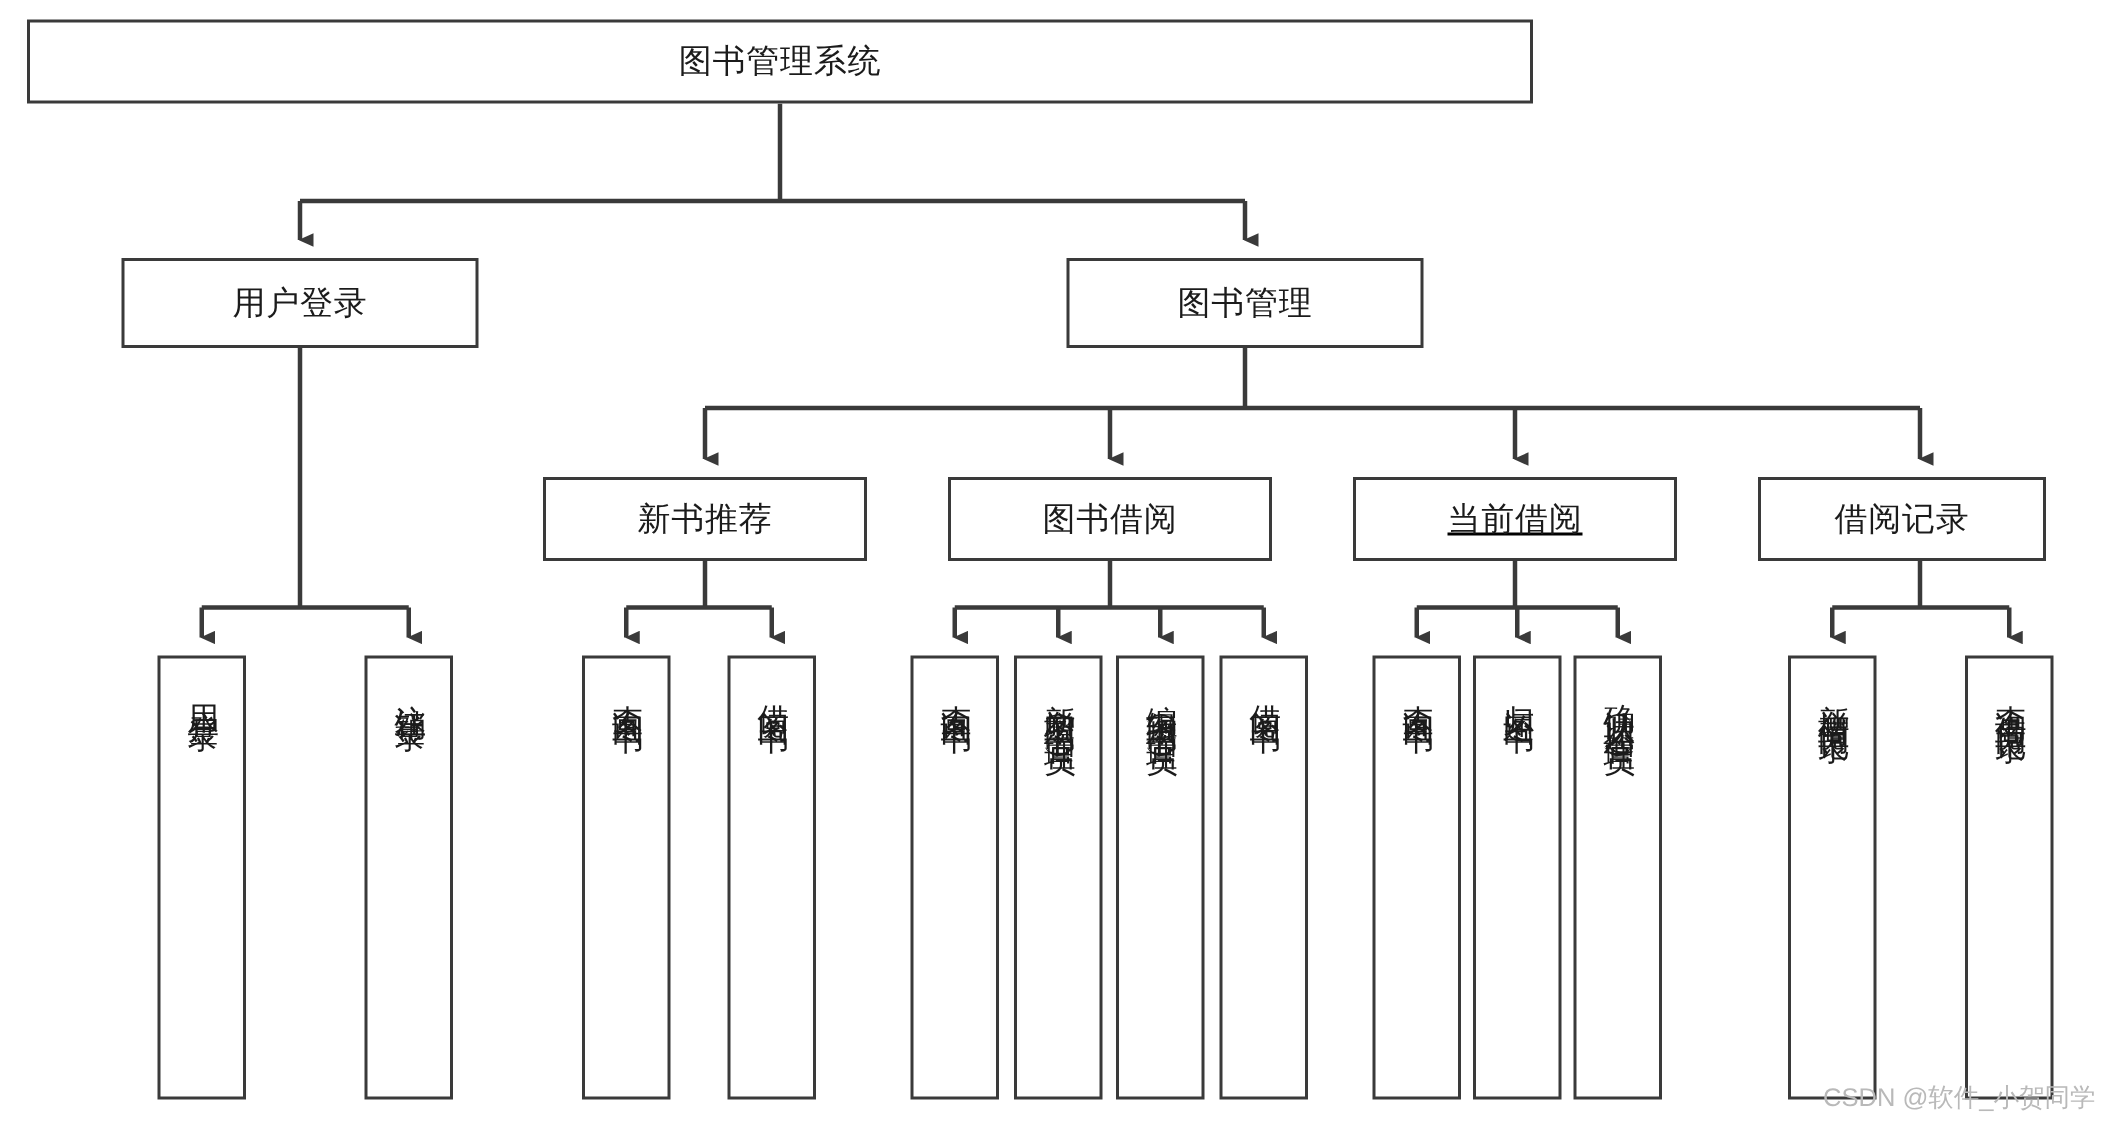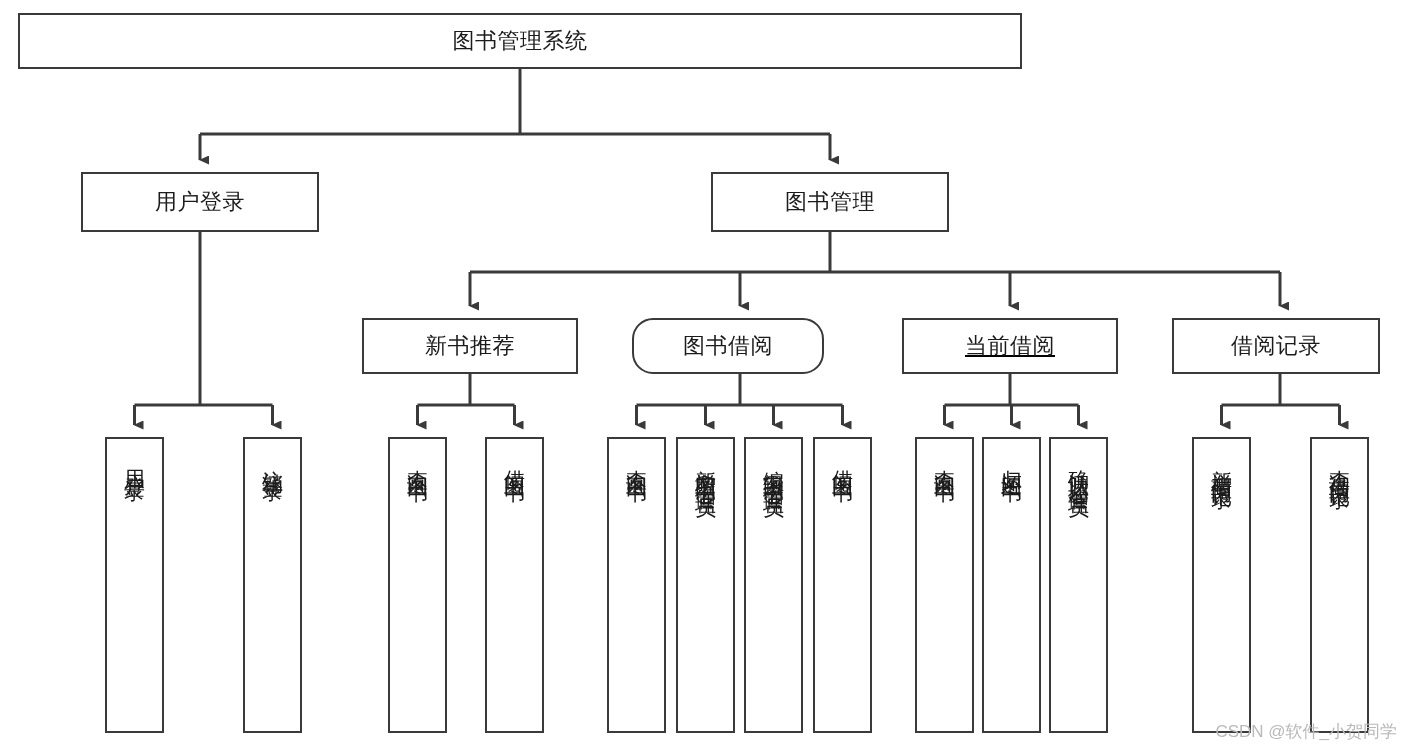--- a/index.html
+++ b/index.html
@@ -127,27 +127,27 @@
       </div>
       <div class="node-box horizontal" style="left: 81px; top: 172px; width: 238px; height: 60px;">
         <span class="node-label-h">用户登录</span>
       </div>
       <div class="node-box horizontal" style="left: 711px; top: 172px; width: 238px; height: 60px; justify-content: center;">
         <span class="node-label-h">图书管理</span>
       </div>
       <div class="node-box horizontal" style="left: 362px; top: 318px; width: 216px; height: 56px;">
         <span class="node-label-h">新书推荐</span>
       </div>
-      <div class="node-box horizontal" style="left: 632px; top: 318px; width: 192px; height: 56px; border-radius: 21px;">
+      <div class="node-box horizontal" style="left: 632px; top: 318px; width: 216px; height: 56px;">
         <span class="node-label-h">图书借阅</span>
       </div>
       <div class="node-box horizontal" style="left: 902px; top: 318px; width: 216px; height: 56px; text-decoration: underline;">
         <span class="node-label-h">当前借阅</span>
       </div>
-      <div class="node-box horizontal" style="left: 1172px; top: 318px; width: 208px; height: 56px; text-align: right;">
+      <div class="node-box horizontal" style="left: 1172px; top: 318px; width: 192px; height: 56px; text-align: right;">
         <span class="node-label-h">借阅记录</span>
       </div>
       <div class="node-box vertical" style="left: 105px; top: 437px; width: 59px; height: 296px;">
         <span class="node-label-v">用户登录</span>
       </div>
       <div class="node-box vertical" style="left: 243px; top: 437px; width: 59px; height: 296px;">
         <span class="node-label-v">注销登录</span>
       </div>
       <div class="node-box vertical" style="left: 388px; top: 437px; width: 59px; height: 296px;">
         <span class="node-label-v">查询图书</span>

